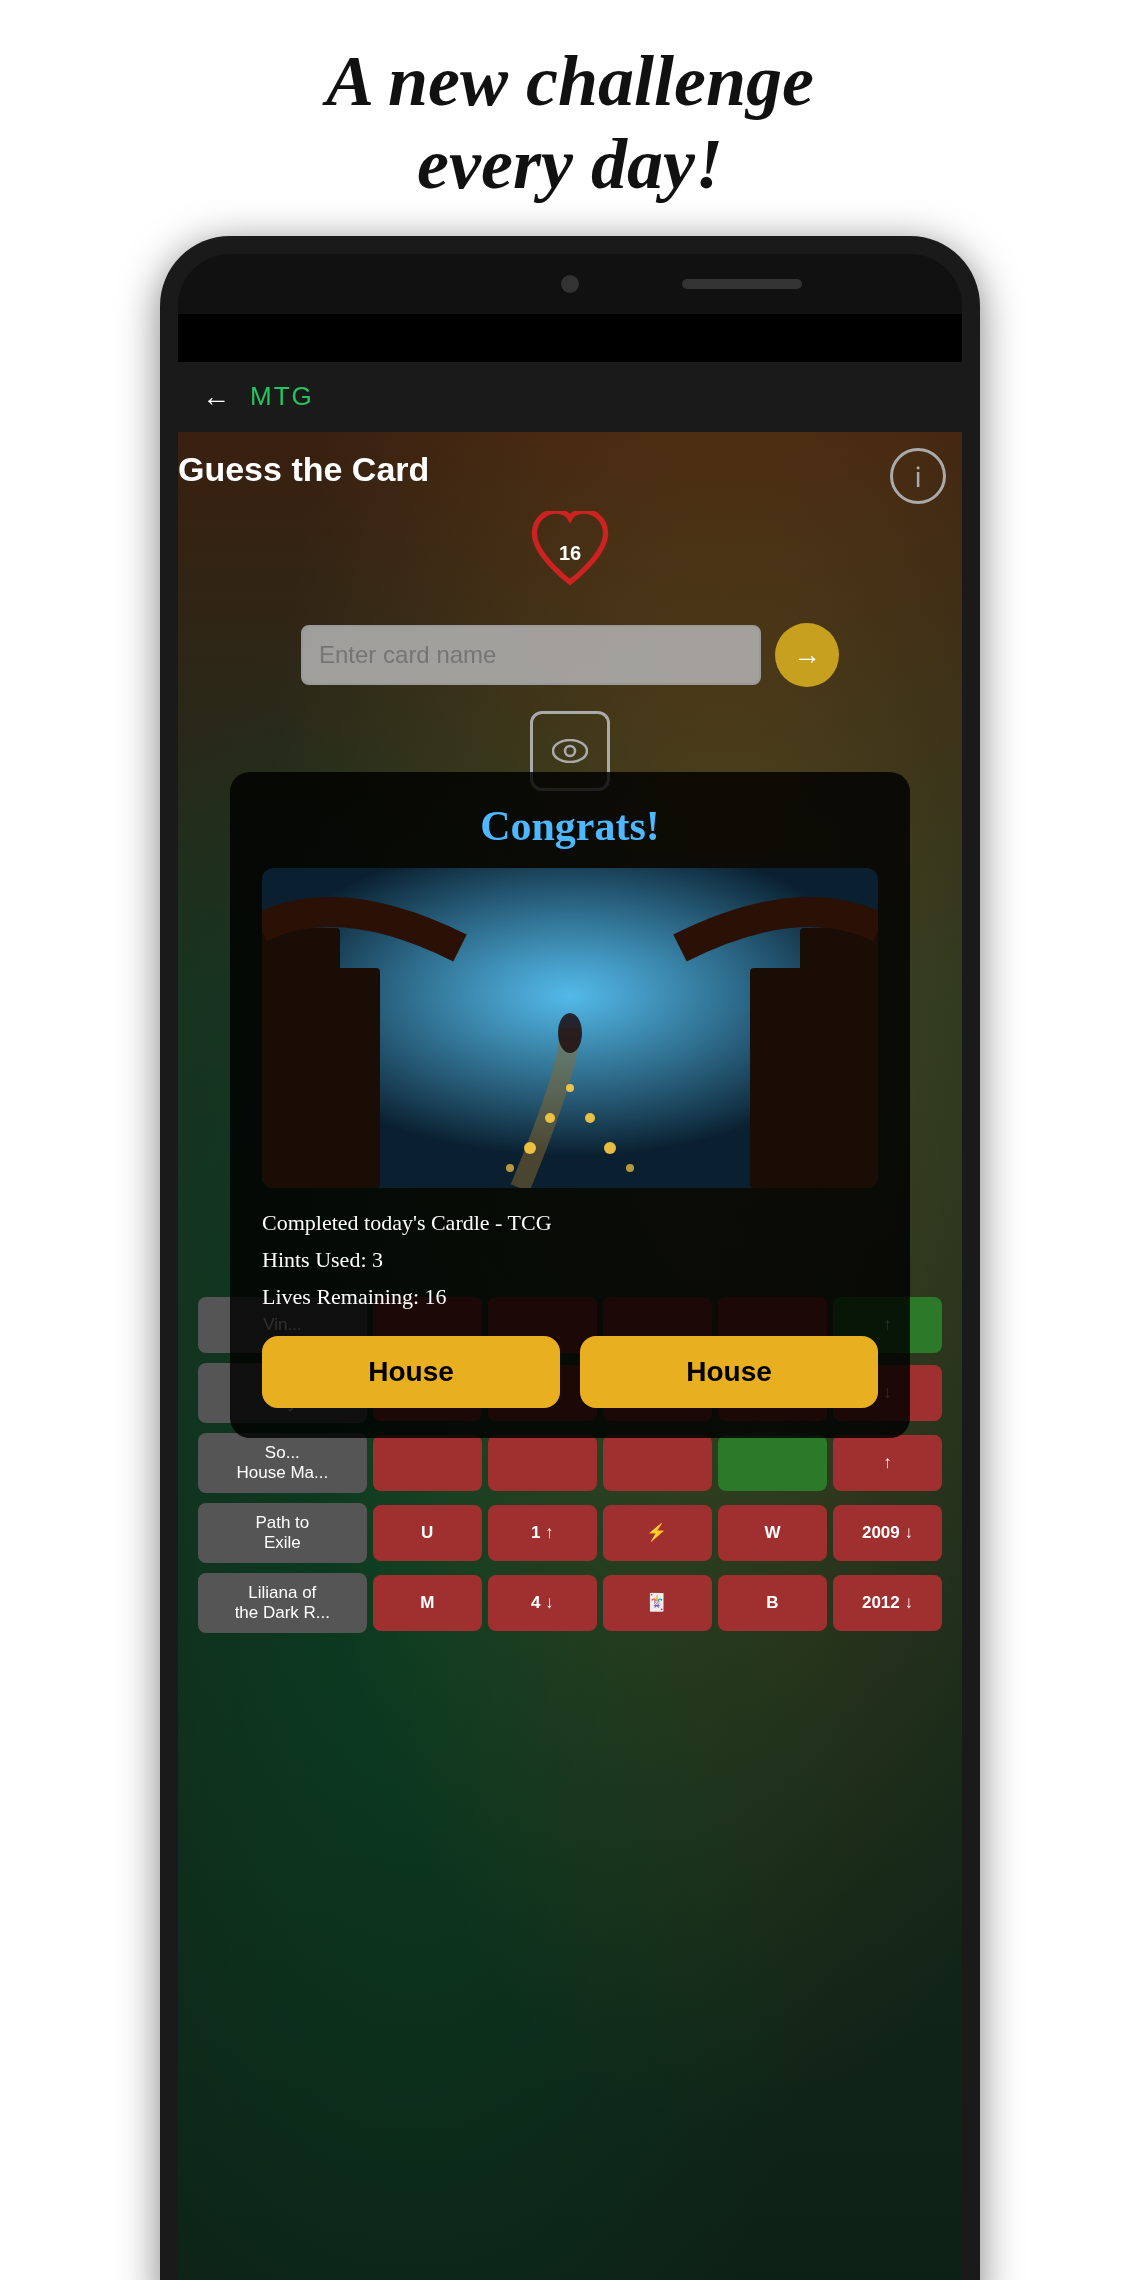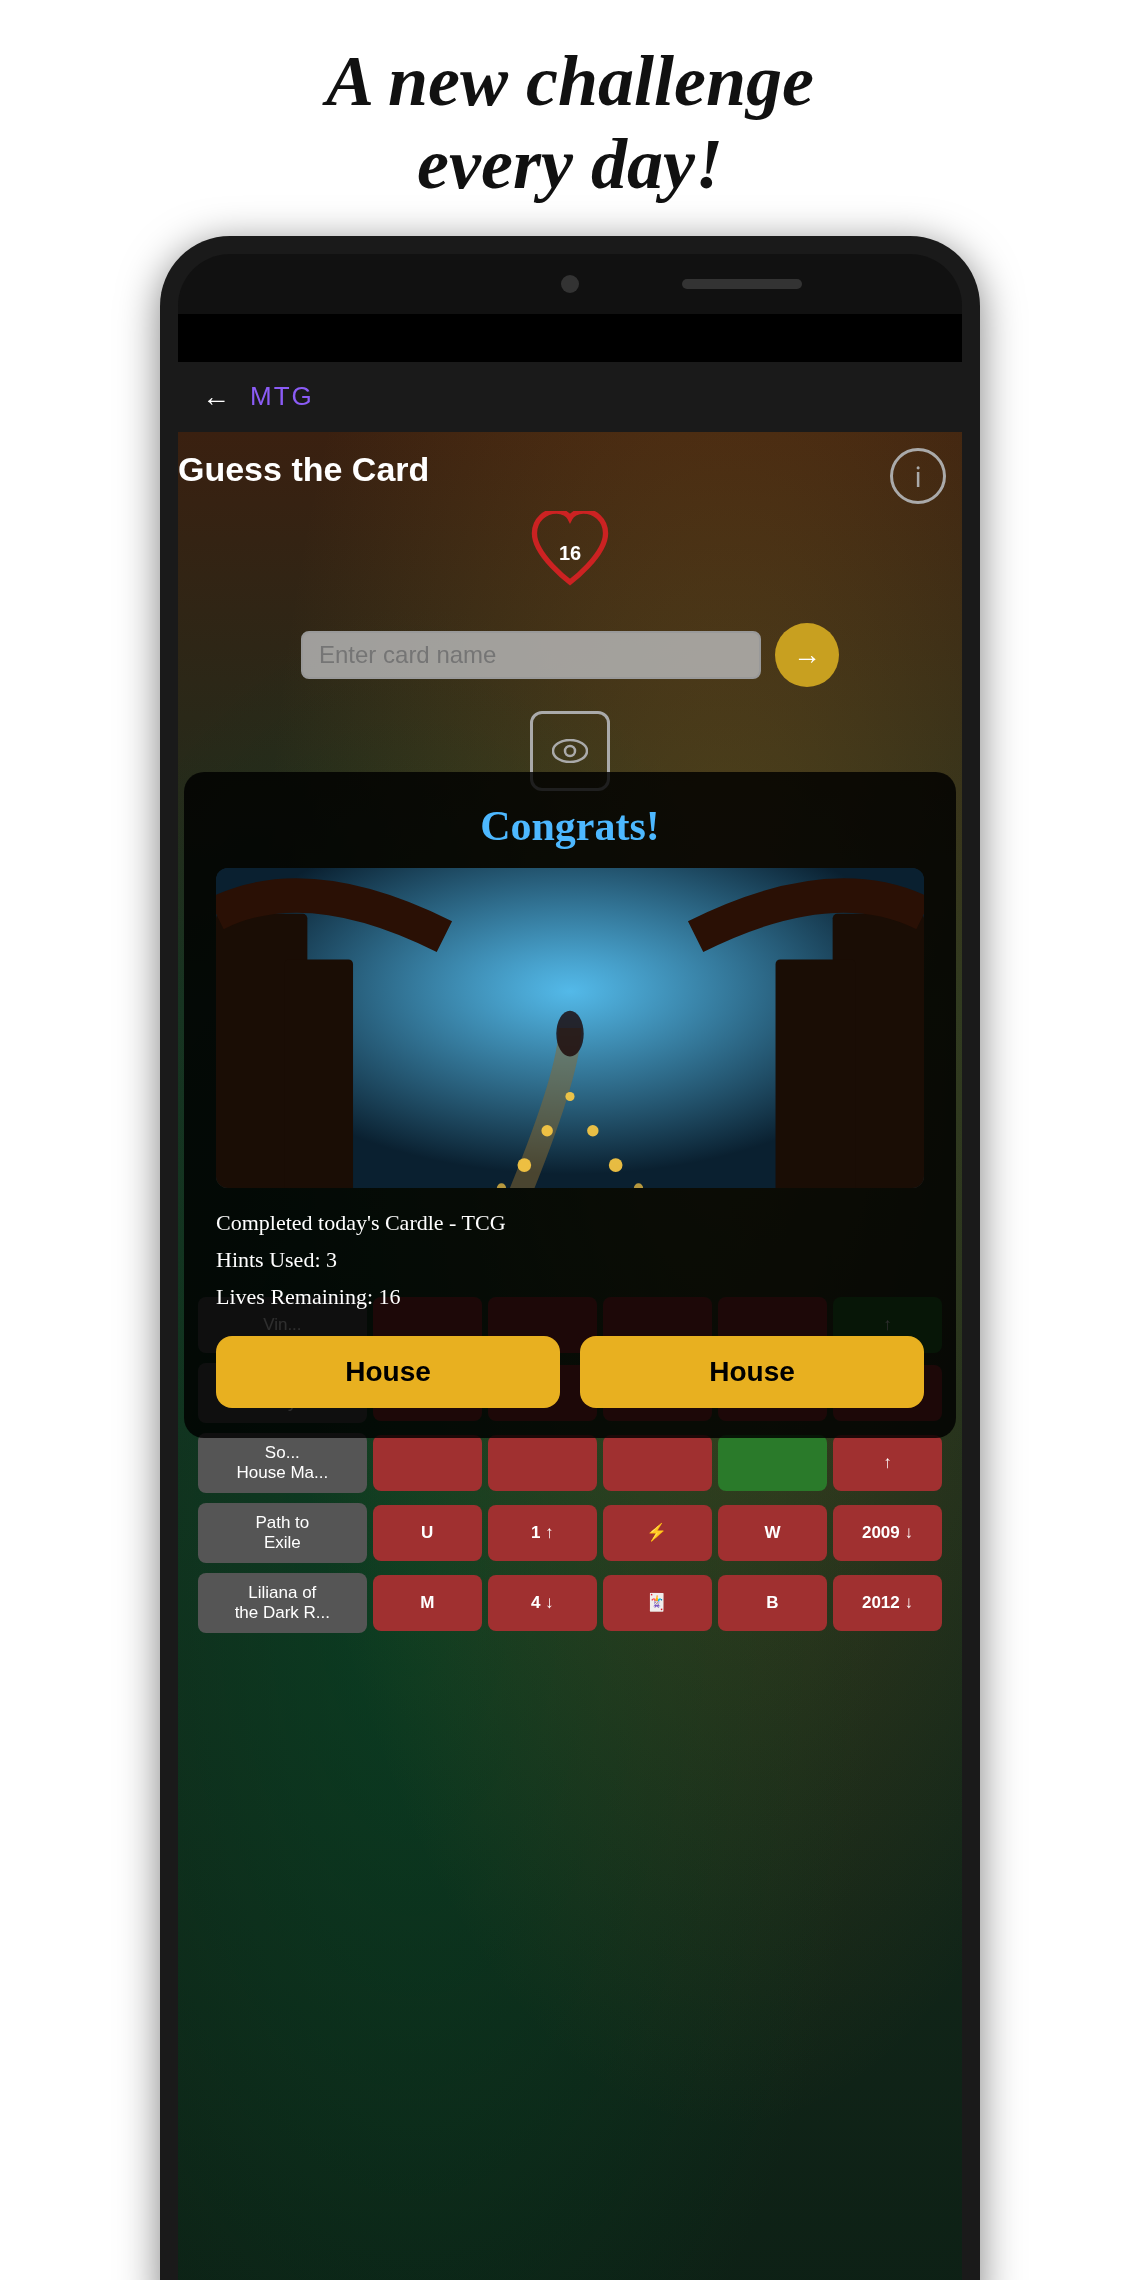--- a/index.html
+++ b/index.html
@@ -83,21 +83,21 @@
       align-items: center;
       padding: 0 24px;
       gap: 20px;
     }
     .back-arrow {
       color: #fff;
       font-size: 28px;
       cursor: pointer;
     }
     .nav-title {
-      color: #8b5cf6;
+      color: #22c55e;
       font-size: 26px;
       letter-spacing: 2px;
     }
 
     
     .game-area {
       position: relative;
       background: linear-gradient(160deg, #2a1a0a 0%, #1a3020 40%, #0d2015 100%);
       min-height: 1900px;
       overflow: hidden;
@@ -179,21 +179,21 @@
       align-items: center;
       gap: 14px;
       padding: 16px 24px;
     }
     .card-input {
       flex: 1;
       max-width: 460px;
       background: rgba(180,180,180,0.85);
       border: 2px solid #999;
       border-radius: 8px;
-      height: 48px;
+      height: 60px;
       font-size: 24px;
       padding: 0 16px;
       color: #444;
       outline: none;
     }
     .submit-btn {
       width: 64px; height: 64px;
       background: #c8a020;
       border-radius: 50%;
       display: flex;
@@ -220,21 +220,21 @@
       font-size: 32px;
       cursor: pointer;
     }
 
     
     .congrats-overlay {
       position: absolute;
       top: 340px;
       left: 50%;
       transform: translateX(-50%);
-      width: 772px;
+      width: 680px;
       background: rgba(0,0,0,0.82);
       border-radius: 20px;
       padding: 30px 32px;
       z-index: 10;
       color: #fff;
     }
     .congrats-title {
       font-size: 42px;
       font-weight: bold;
       color: #4db8ff;

